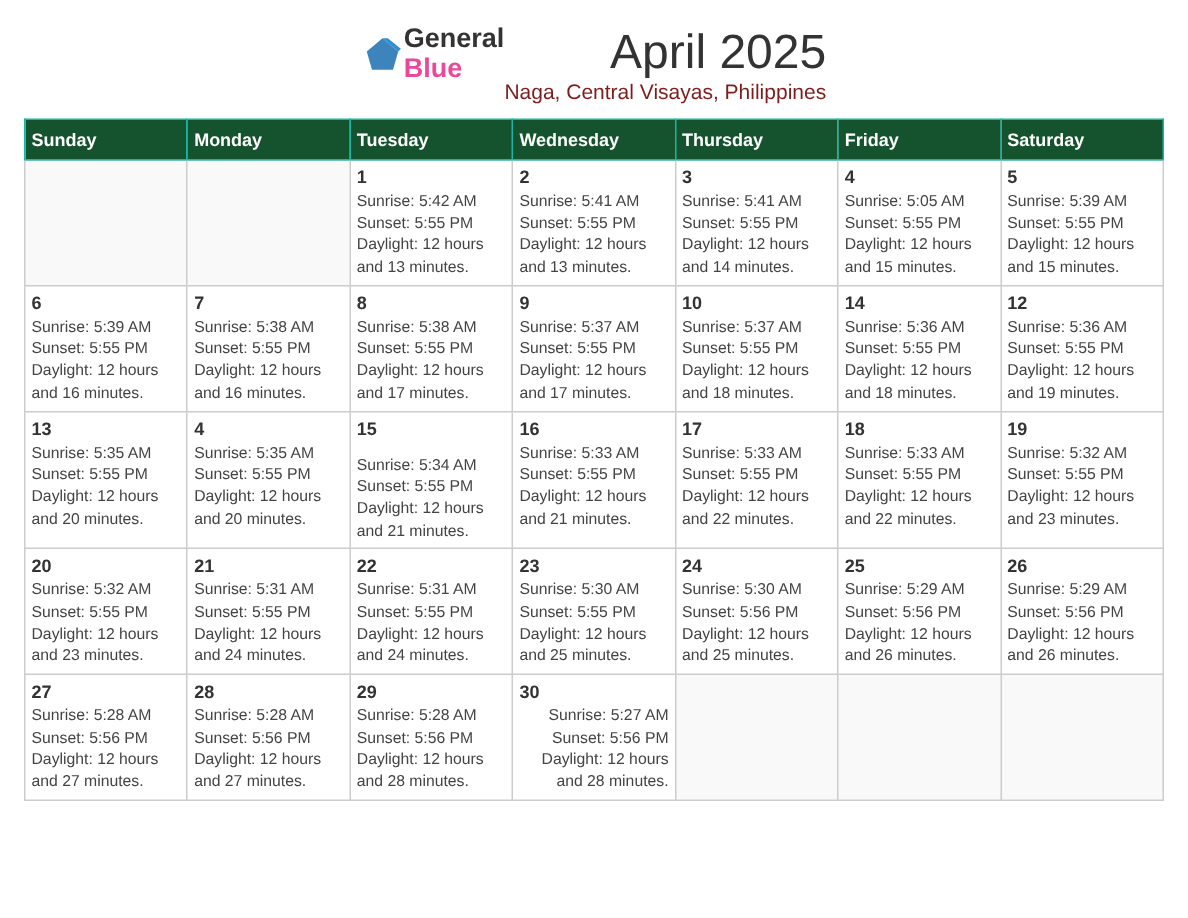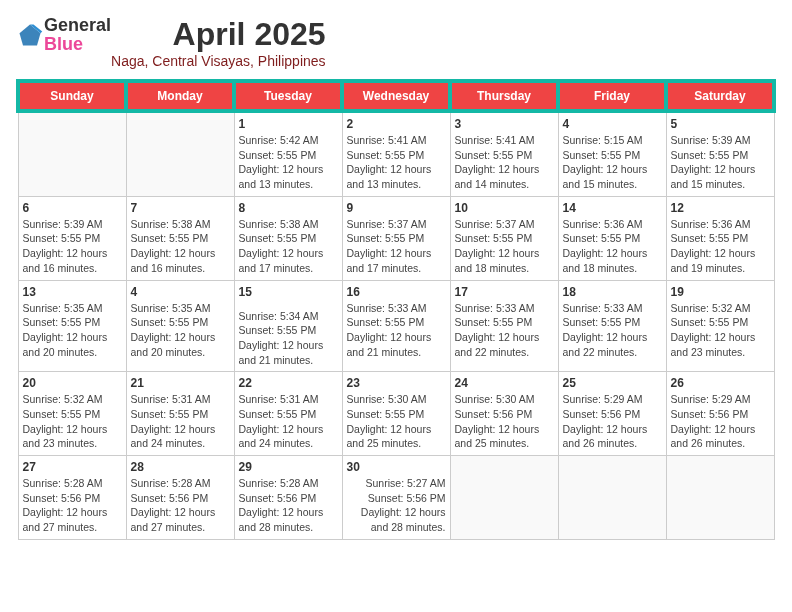--- a/index.html
+++ b/index.html
@@ -5,21 +5,21 @@
     * { box-sizing: border-box; margin: 0; padding: 0; }
     body {
       font-family: Arial, sans-serif;
       background: #fff;
       width: 792px;
       min-height: 612px;
       padding: 16px;
     }
     .header {
       display: flex;
-      justify-content: flex-start;
+      justify-content: center;
       align-items: flex-start;
       margin-bottom: 10px;
     }
     .logo-text-general {
       font-size: 18px;
       font-weight: bold;
       color: #333;
       line-height: 1;
     }
     .logo-text-blue {
@@ -30,40 +30,40 @@
     }
     .logo-icon {
       width: 28px;
       height: 28px;
     }
     .title-area {
       text-align: right;
     }
     .month-title {
       font-size: 32px;
-      font-weight: bold;
+      font-weight: normal;
       color: #333;
     }
     .subtitle {
       font-size: 14px;
       color: #7f1d1d;
     }
     .calendar {
       width: 100%;
       border-collapse: collapse;
       font-size: 11px;
     }
     .calendar th {
-      background-color: #ef4444;
+      background-color: #14532d;
       color: #fff;
       padding: 6px 4px;
-      text-align: center;
+      text-align: left;
       font-size: 12px;
       font-weight: bold;
-      border: 4px solid #14b8a6;
+      border: 1px solid #14b8a6;
     }
     .calendar td {
       border: 1px solid #ccc;
       vertical-align: top;
       padding: 4px;
       width: 108px;
       min-height: 80px;
       background: #fff;
     }
     .calendar td.empty {
@@ -142,21 +142,21 @@
 Daylight: 12 hours and 13 minutes.</div>
         </td>
         <td>
           <span class="day-number">3</span>
           <div class="day-info" style="white-space: pre-line;">Sunrise: 5:41 AM
 Sunset: 5:55 PM
 Daylight: 12 hours and 14 minutes.</div>
         </td>
         <td>
           <span class="day-number">4</span>
-          <div class="day-info" style="white-space: pre-line;">Sunrise: 5:15 AM
+          <div class="day-info" style="white-space: pre-line;">Sunrise: 5:05 AM
 Sunset: 5:55 PM
 Daylight: 12 hours and 15 minutes.</div>
         </td>
         <td>
           <span class="day-number">5</span>
           <div class="day-info" style="white-space: pre-line;">Sunrise: 5:39 AM
 Sunset: 5:55 PM
 Daylight: 12 hours and 15 minutes.</div>
         </td>
       </tr>

